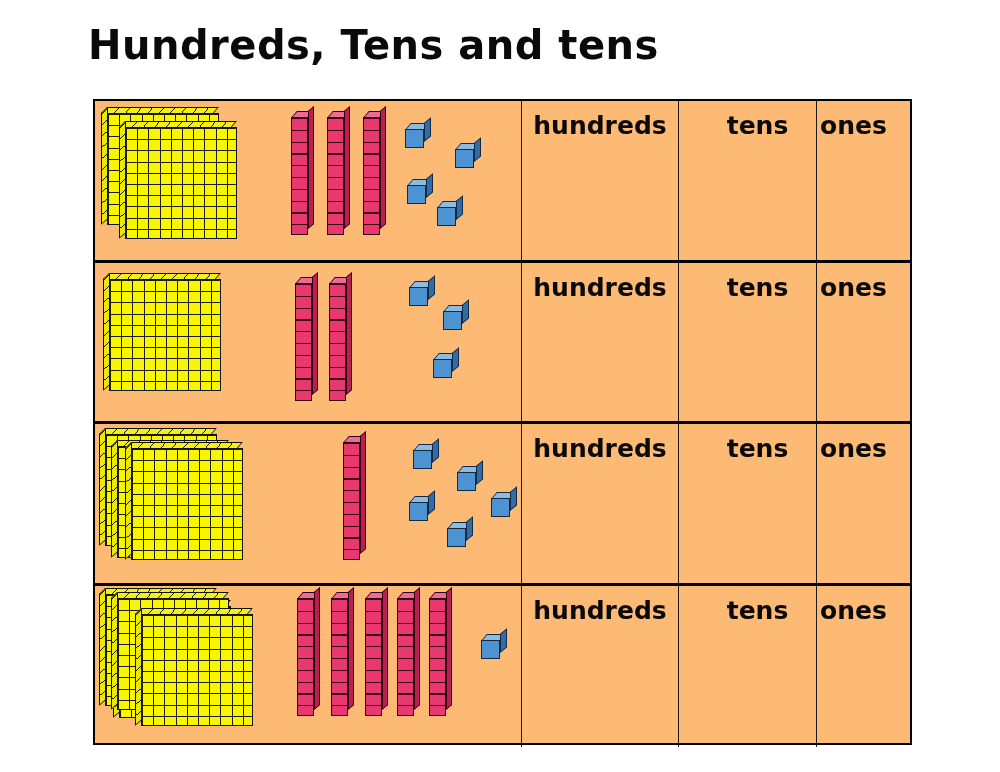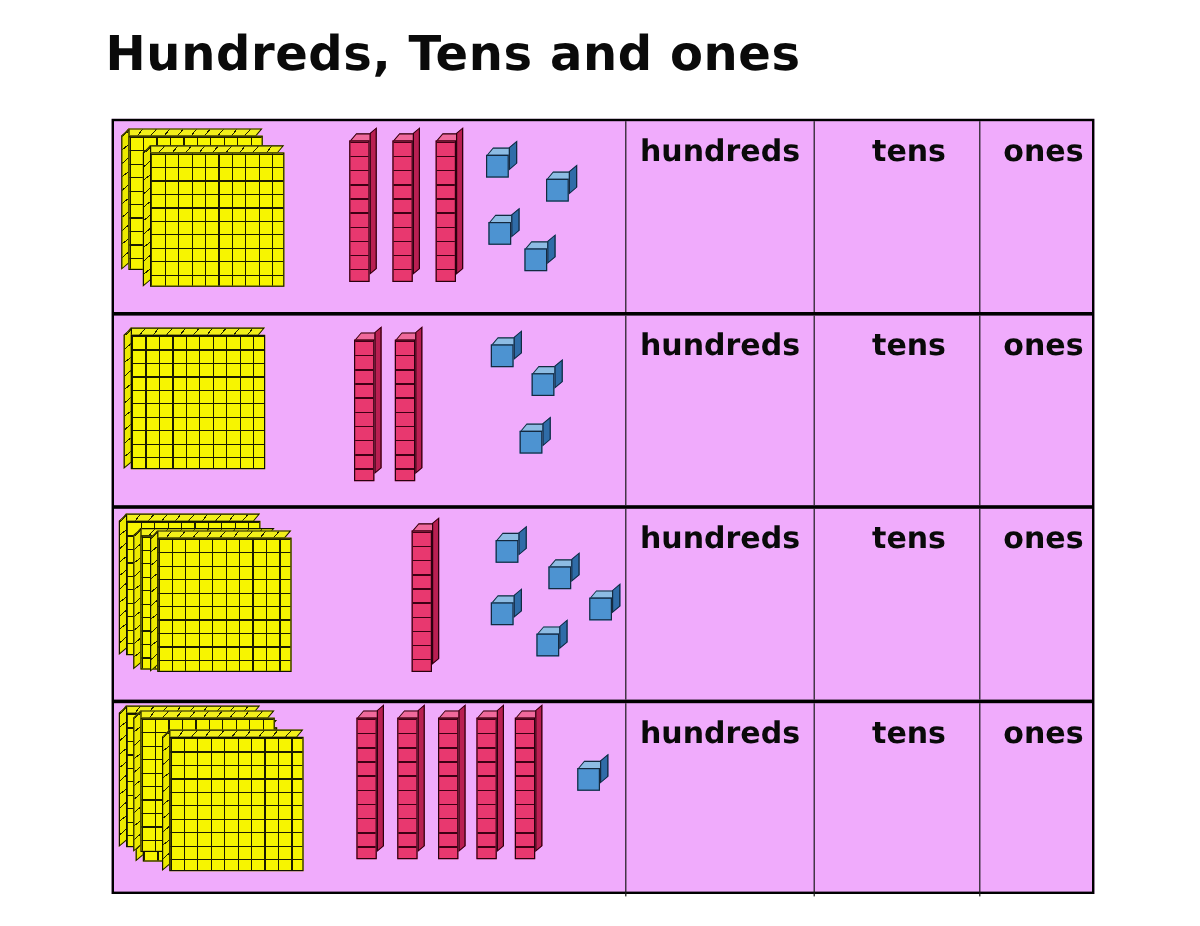--- a/index.html
+++ b/index.html
@@ -31,21 +31,21 @@
   
   #place-value-table {
     position: absolute;
     left: 93px;
     top: 99px;
     width: 819px;
     height: 646px;
     border: 2px solid #000000;
     border-top-width: 2px;
     box-sizing: border-box;
-    background: #f0abfc;
+    background: #fdba74;
   }
   .pv-row {
     position: relative;
     height: 161.5px;
     box-sizing: border-box;
     border-bottom: 3px solid #000000;
   }
   .pv-row.last { border-bottom: none; }
 
   
@@ -58,21 +58,21 @@
     overflow: hidden;
   }
   .cell-place {
     position: absolute;
     top: 0; height: 100%;
     box-sizing: border-box;
     border-right: 1px solid #1a1a1a;
   }
   .cell-hundreds { left: 427px; width: 157px; }
   .cell-tens     { left: 604px; width: 118px; }
-  .cell-ones     { left: 718px; width: 113px; border-right: none; }
+  .cell-ones     { left: 702px; width: 113px; border-right: none; }
 
   .place-label {
     position: absolute;
     top: 10px;
     left: 0; right: 0;
     text-align: center;
     font-family: "DejaVu Sans", sans-serif;
     font-size: 25px;
     font-weight: 700;
     color: #0a0a0a;
@@ -216,21 +216,21 @@
     background: #2f6ca8;
     border: 1.3px solid #14293f;
     box-sizing: border-box;
     transform: skewY(-40deg);
     transform-origin: top left;
   }
 </style>
 </head>
 <body>
 
-<div id="worksheet-title">Hundreds, Tens and ones</div>
+<div id="worksheet-title">Hundreds, Tens and tens</div>
 
 <div id="place-value-table">
     <div class="pv-row">
       <div class="cell-blocks">
         <div class="zone zone-flats">
           <div class="flat" style="left: 6px; top: 6px;">
             <div class="bevel-top"></div>
             <div class="bevel-left"></div>
             <div class="face"></div>
           </div>

